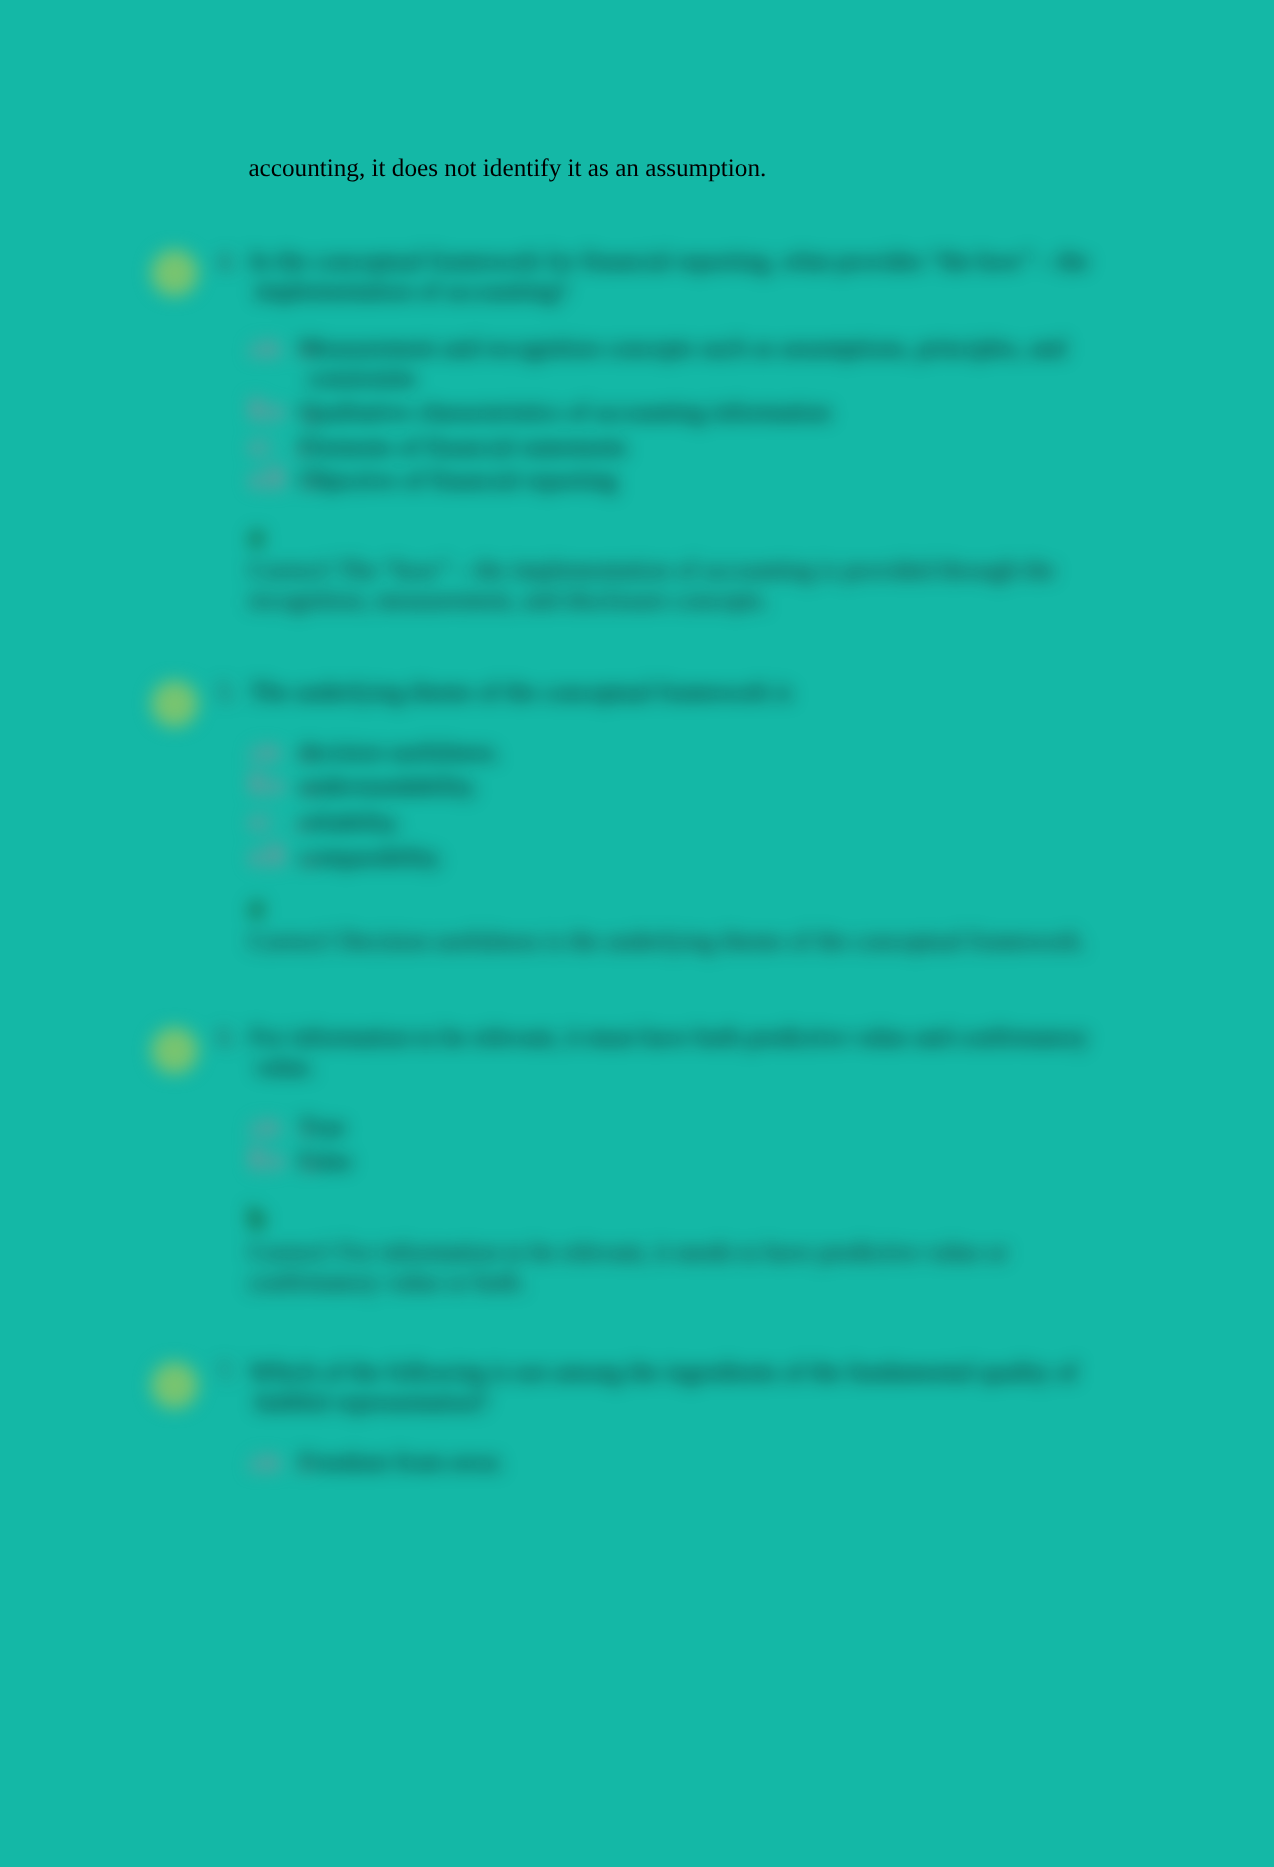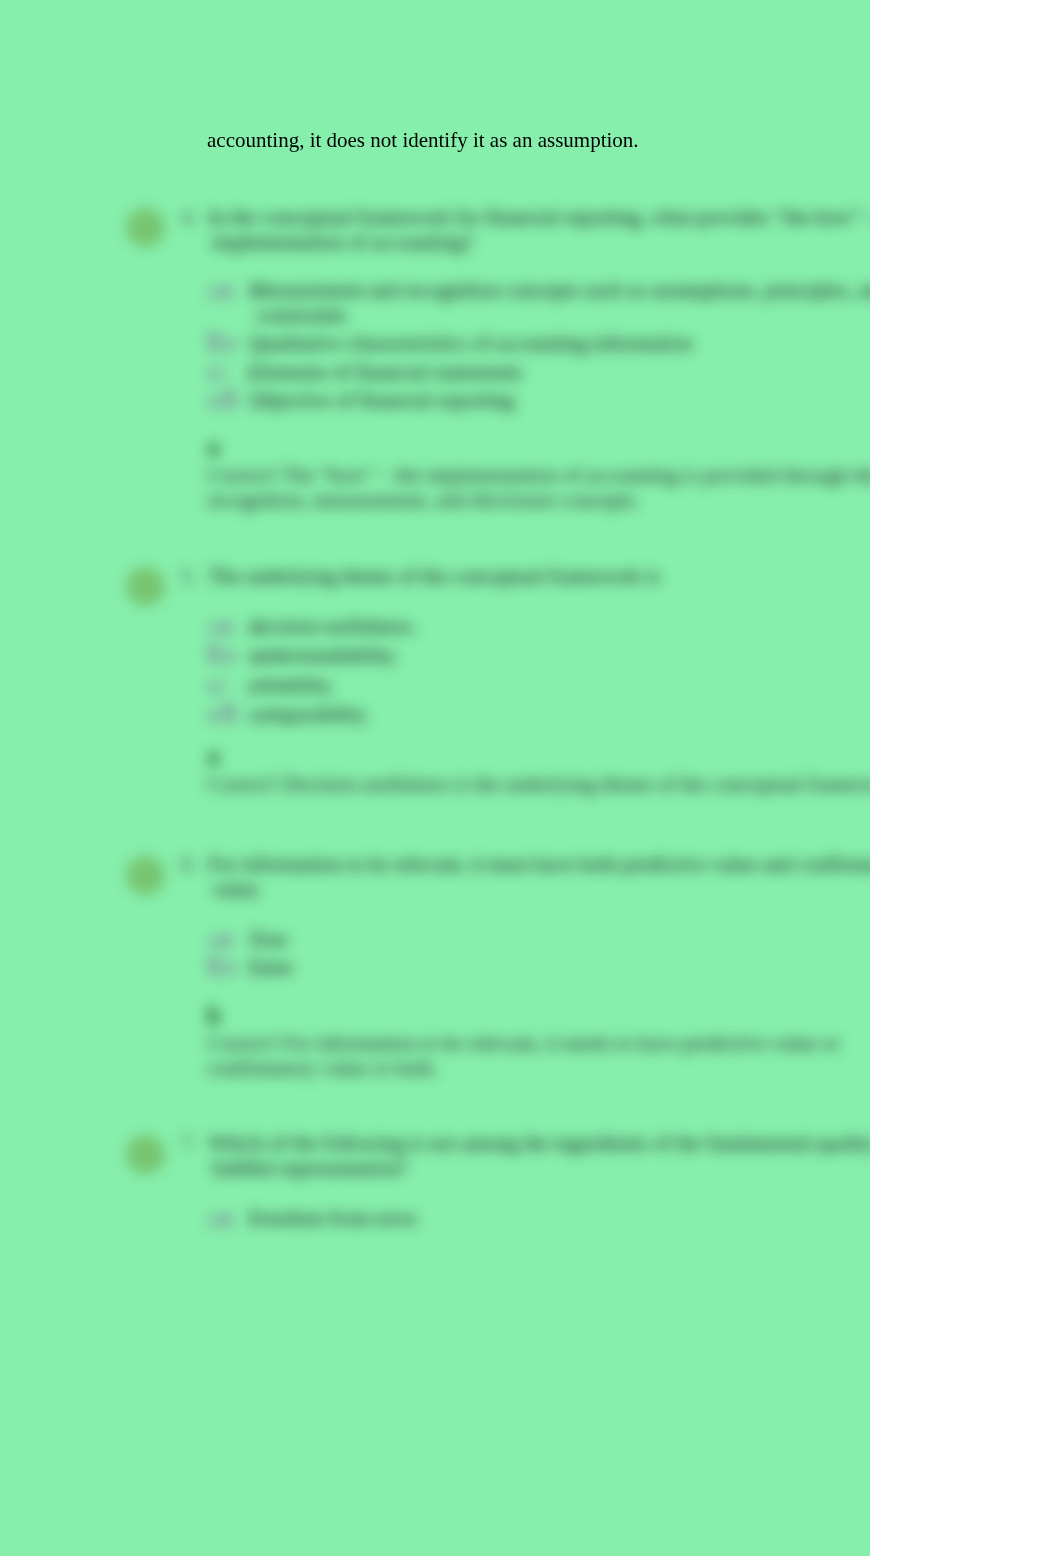--- a/index.html
+++ b/index.html
@@ -1,18 +1,18 @@
 <!DOCTYPE html>
 <html><head>
 <meta charset="utf-8">
 <style>
   html,body{margin:0;padding:0;background:#ffffff;}
   body{width:1062px;height:1556px;overflow:hidden;
        font-family:"Liberation Serif",serif;color:#000;}
-  .page{position:relative;width:870px;height:1556px;background:#86efac;overflow:hidden;}
+  .page{position:relative;width:1062px;height:1556px;background:#14b8a6;overflow:hidden;}
 
   .sharp-line{position:absolute;left:207px;top:127px;font-size:21px;line-height:26px;
               white-space:nowrap;color:#000;font-family:"Liberation Serif",serif;}
 
   .blur-layer{position:absolute;left:0;top:0;width:1062px;height:1556px;
               filter:blur(7px);}
 
   .qblock{position:absolute;left:0;top:0;width:1062px;height:1556px;}
 
   .bullet{position:absolute;width:39px;height:39px;border-radius:50%;

